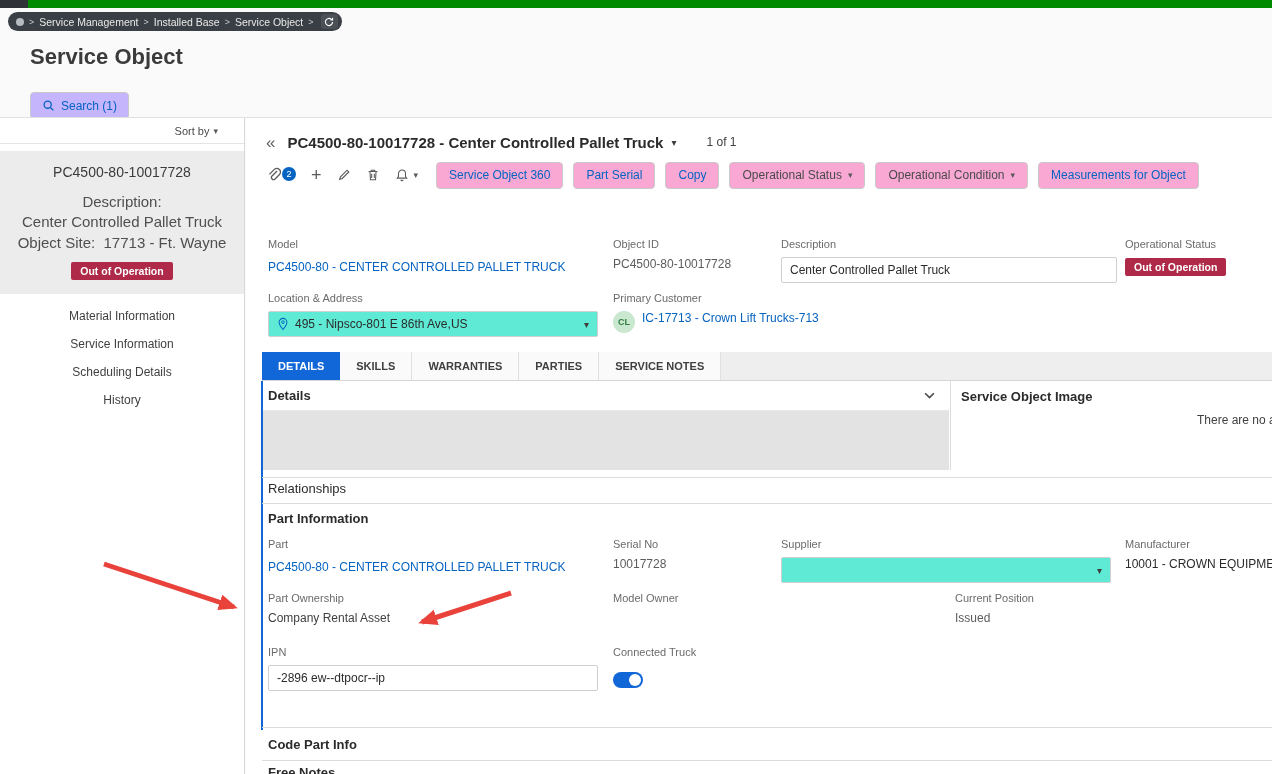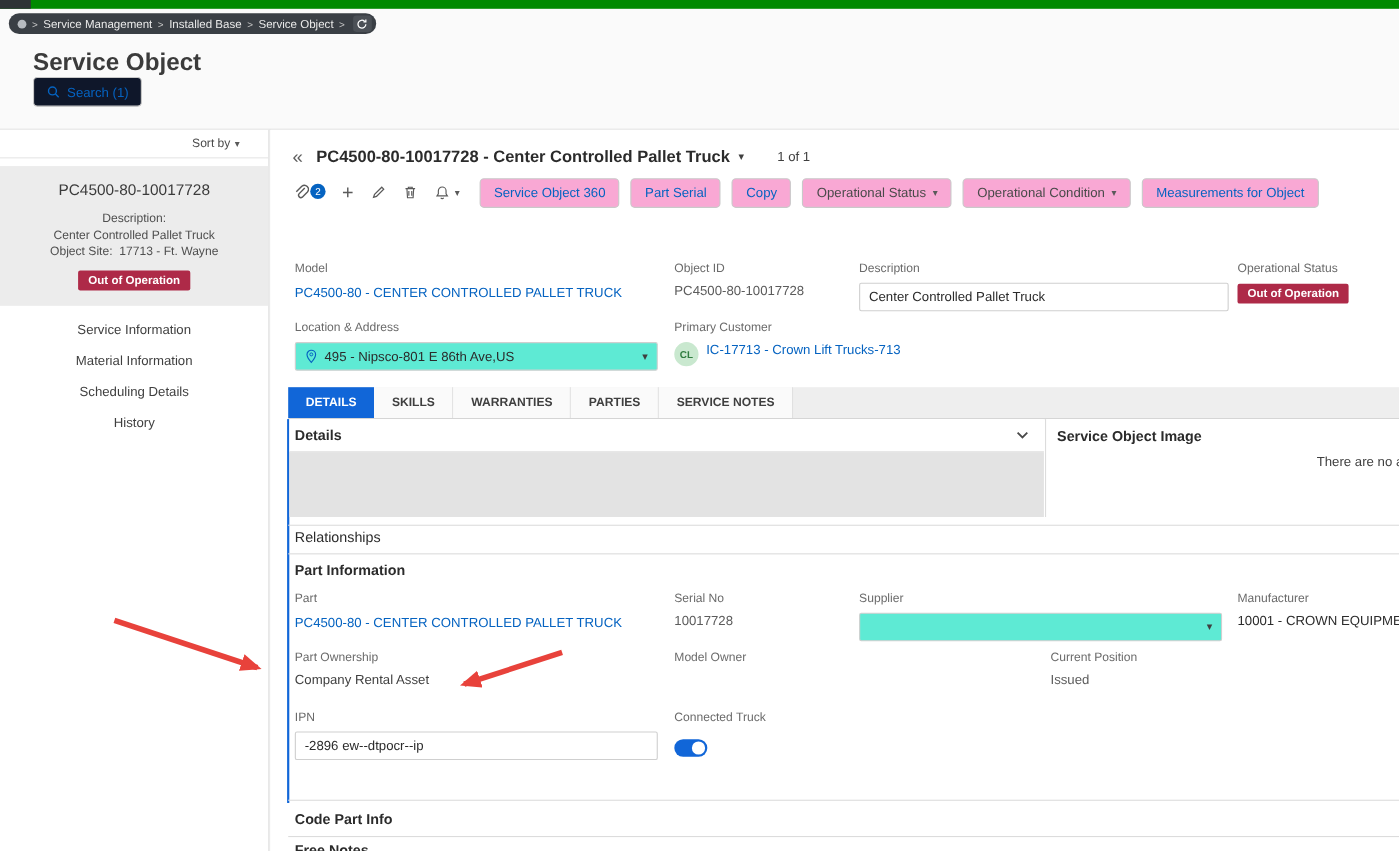--- a/index.html
+++ b/index.html
@@ -16,34 +16,34 @@
   .breadcrumb { position:absolute; top:12px; left:8px; height:19px; display:flex; align-items:center;
     background:var(--breadcrumb-bg,#3a3f45); border-radius:10px; padding:0 4px 0 8px; gap:5px;
     font-size:10.5px; color:#e9e9e9; }
   .bc-dot { width:8px; height:8px; border-radius:50%; background:#b7bbc0; flex:0 0 auto; }
   .bc-sep { color:#c9c9c9; font-size:9px; }
   .bc-item { white-space:nowrap; cursor:pointer; }
   .bc-refresh { width:17px; height:15px; border-radius:3px; background:#4b5056; display:flex; align-items:center; justify-content:center; margin-left:2px; }
 
   .page-title { position:absolute; top:44px; left:30px; font-size:22px; font-weight:700; color:#3b3b3b; }
 
-  .search-btn { position:absolute; top:70px; left:30px; height:27px; display:flex; align-items:center; gap:6px;
-    background:#0f172a; border:1px solid #c9c9c9; border-radius:4px; padding:0 11px;
+  .search-btn { position:absolute; top:92px; left:30px; height:27px; display:flex; align-items:center; gap:6px;
+    background:#c4b5fd; border:1px solid #c9c9c9; border-radius:4px; padding:0 11px;
     color:var(--link-blue,#0563c1); font-size:12px; cursor:pointer; }
 
   .content-divider { position:absolute; top:117px; left:0; width:1272px; height:1px; background:#e2e2e2; }
 
   
   .sidebar { position:absolute; top:118px; left:0; bottom:0; width:245px; background:#fff; border-right:1px solid #d9d9d9;text-align:center; }
   .sortby-row { height:26px; border-bottom:1px solid #e5e5e5; display:flex; align-items:center; justify-content:flex-end;
     padding-right:26px; font-size:11px; color:#4a4a4a; gap:4px; cursor:pointer; }
   .caret { font-size:9px; color:#5a5a5a; }
   .side-card { background:#ececec; margin-top:7px; padding:13px 16px 14px 16px; }
   .side-card-title { font-size:14px; color:#3b3b3b; margin-bottom:12px; }
-  .side-card-line { font-size:11px; color:#4f4f4f; line-height:1.35; }
+  .side-card-line { font-size:15px; color:#4f4f4f; line-height:1.35; }
   .badge { display:inline-block; background:var(--status-red,#ae2a48); color:#fff; font-size:10.5px;
     padding:3px 9px; border-radius:2px; margin-top:9px; font-weight:700; }
   .side-nav { list-style:none; margin-top:8px; }
   .side-nav li { padding:7px 16px; font-size:12px; color:#3f3f3f; cursor:pointer; }
 
   
   .main-bg { position:absolute; top:118px; left:246px; right:0; bottom:0; background:#fff; }
 
   .obj-header { position:absolute; top:130px; left:266px; height:24px; display:flex; align-items:center; gap:8px; }
   .collapse-glyph { font-size:17px; color:#5f5f5f; cursor:pointer; line-height:1; }
@@ -150,22 +150,22 @@
     <div class="side-card">
       <div class="side-card-title">PC4500-80-10017728</div>
       <div class="side-card-line">Description:</div>
       <div class="side-card-line">Center Controlled Pallet Truck</div>
       <div class="side-card-line">
         <span>Object Site:</span>&nbsp;&nbsp;<span>17713 - Ft. Wayne</span>
       </div>
       <span class="badge">Out of Operation</span>
     </div>
     <ul class="side-nav">
+      <li>Material Information</li>
       <li>Service Information</li>
-      <li>Material Information</li>
       <li>Scheduling Details</li>
       <li>History</li>
     </ul>
   </div>
 
   <div class="main-bg"></div>
 
   <div class="obj-header">
     <span class="collapse-glyph">«</span>
     <span class="obj-title">PC4500-80-10017728 - Center Controlled Pallet Truck</span>

